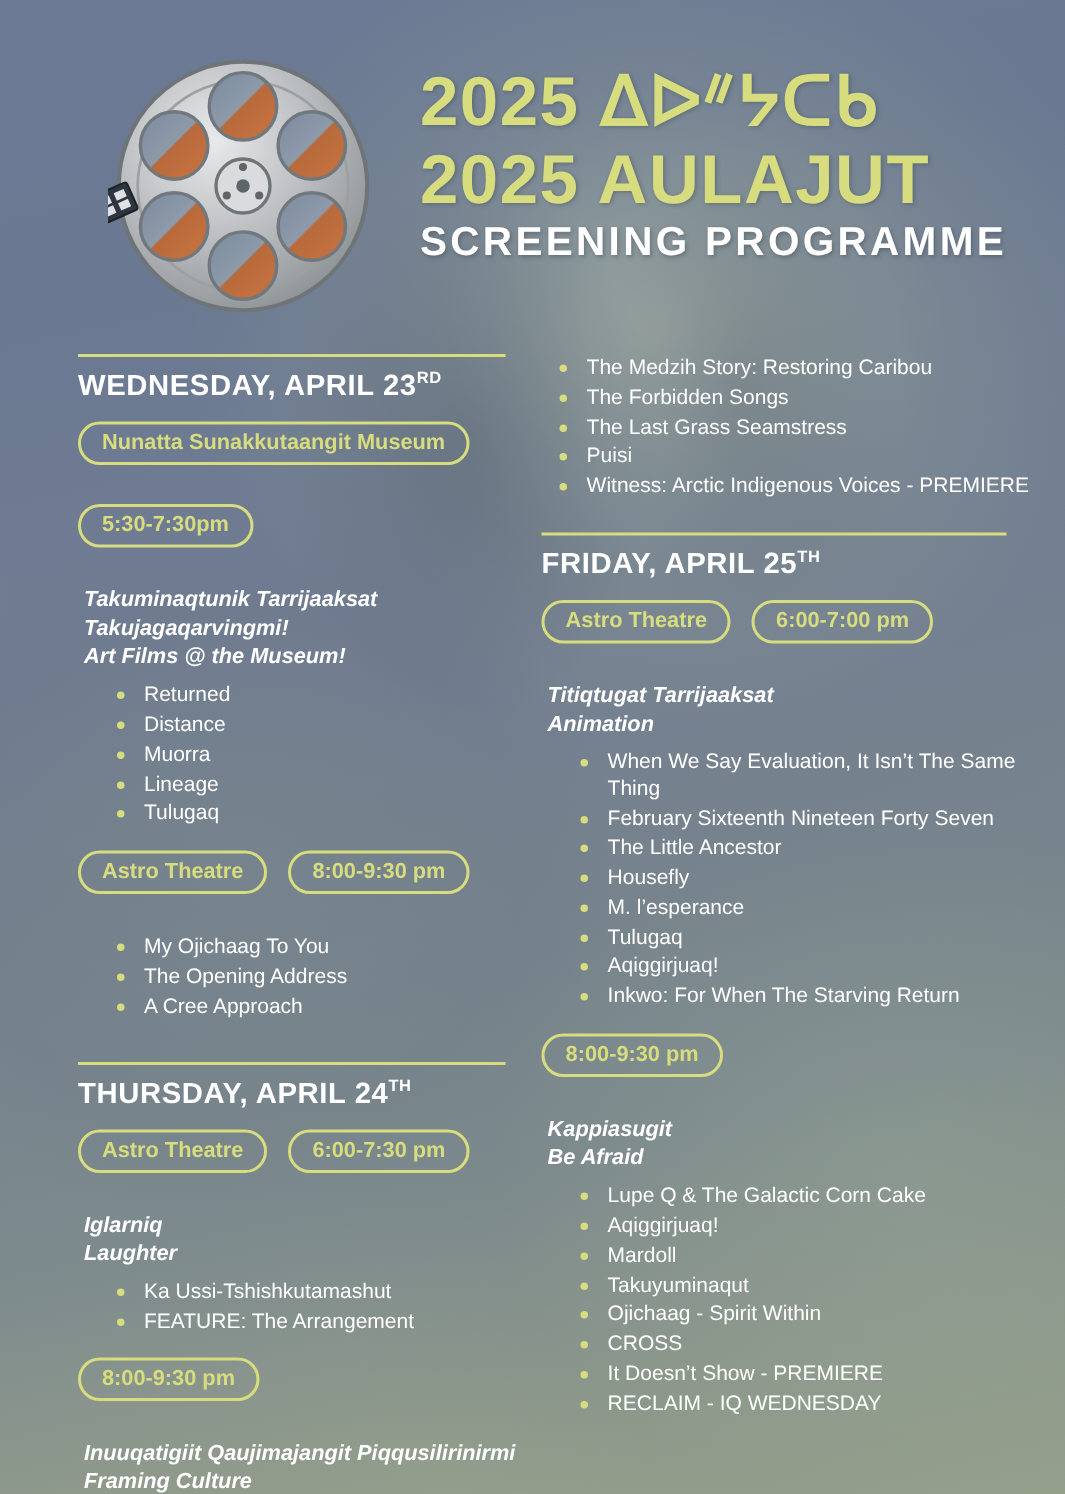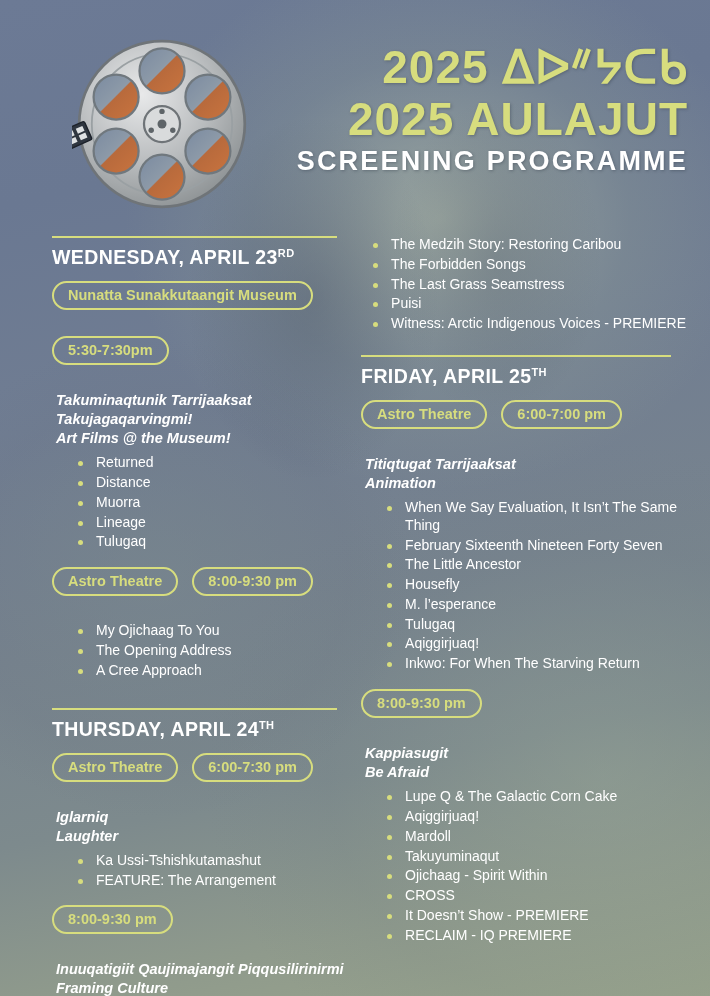--- a/index.html
+++ b/index.html
@@ -33,23 +33,23 @@
     height: 225px;
     padding-top: 34px;
   }
   .reel {
     position: absolute;
     left: 72px; top: 34px;
     width: 180px; height: 180px;
   }
   .title-block {
     position: absolute;
-    left: 268px; top: 42px;
+    left: 280px; top: 42px;
     right: 22px;
-    text-align: right;
+    text-align: left;
   }
   .t-line1, .t-line2 {
     color: #d7dd7e;
     font-size: 46px;
     font-weight: bold;
     letter-spacing: 1px;
     line-height: 1.13;
     text-shadow: 1px 1px 3px rgba(40,48,62,0.35);
   }
   .t-line3 {
@@ -315,19 +315,19 @@
           <div>Be Afraid</div>
         </div>
         <ul class="films indent">
           <li>Lupe Q &amp; The Galactic Corn Cake</li>
           <li>Aqiggirjuaq!</li>
           <li>Mardoll</li>
           <li>Takuyuminaqut</li>
           <li>Ojichaag - Spirit Within</li>
           <li>CROSS</li>
           <li>It Doesn’t Show - PREMIERE</li>
-          <li>RECLAIM - IQ PREMIERE</li>
+          <li>RECLAIM - IQ WEDNESDAY</li>
         </ul>
       </div>
 
     </div>
   </div>
 </div>
 
 </body></html>

